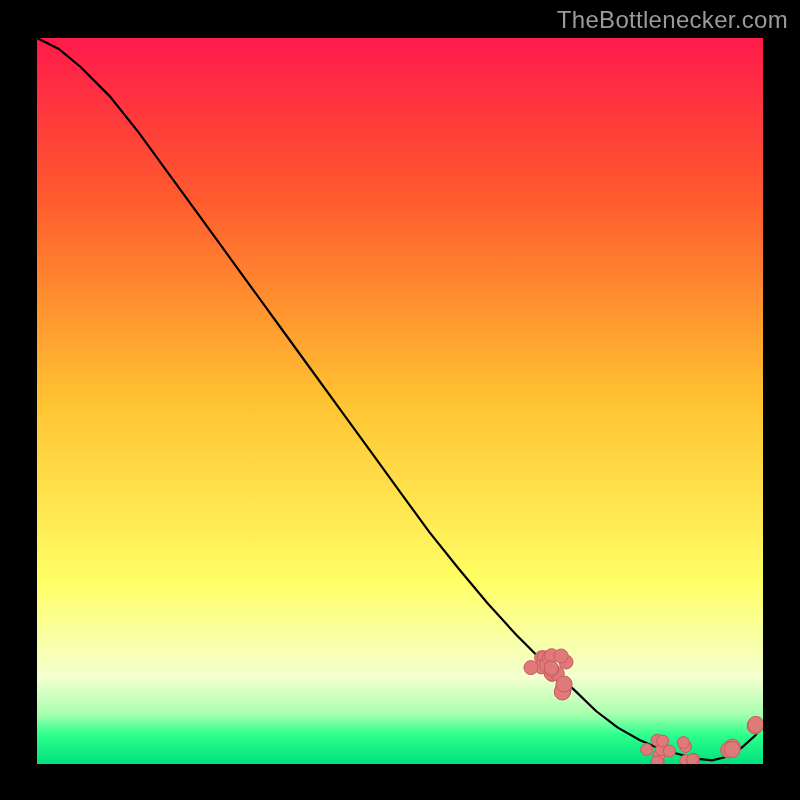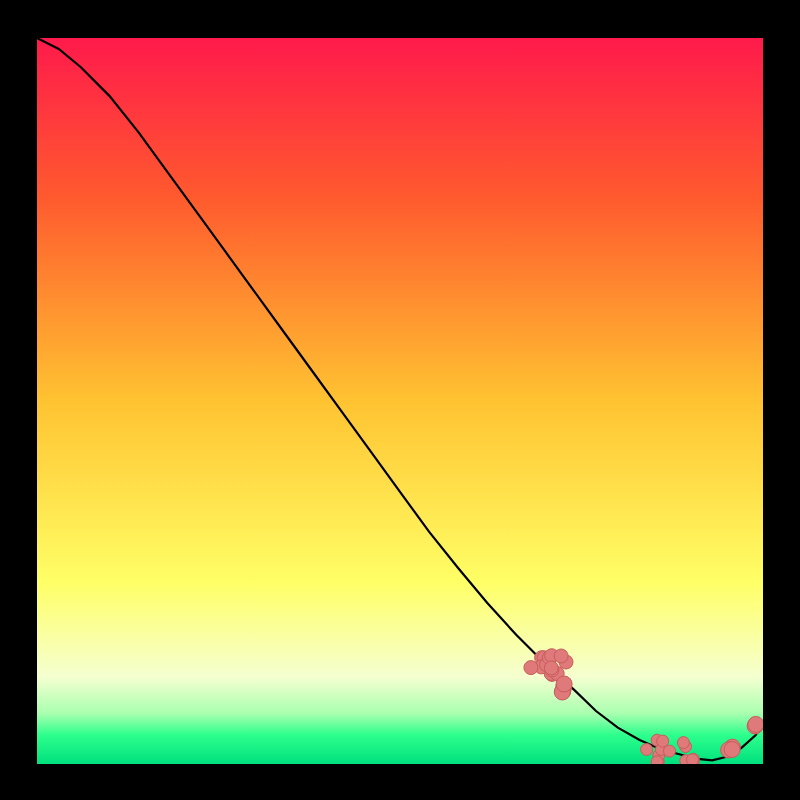--- a/index.html
+++ b/index.html
@@ -34,20 +34,21 @@
     width: 726px;
     height: 726px;
     overflow: visible;
   }
   svg { display: block; }
 </style>
 </head>
 <body>
 
 <div class="frame">
+  <div class="watermark">TheBottlenecker.com</div>
 
   <div class="plot">
     <svg id="chart-svg" width="726" height="726" viewBox="0 0 726 726">
       <defs>
         <linearGradient id="bg-grad" x1="0" y1="0" x2="0" y2="1">
           <stop id="g0" offset="0%" stop-color="#ff1a4b"></stop>
           <stop id="g1" offset="22%" stop-color="#ff5a2e"></stop>
           <stop id="g2" offset="50%" stop-color="#ffc331"></stop>
           <stop id="g3" offset="75%" stop-color="#ffff66"></stop>
           <stop id="g4" offset="88%" stop-color="#f5ffd0"></stop>

